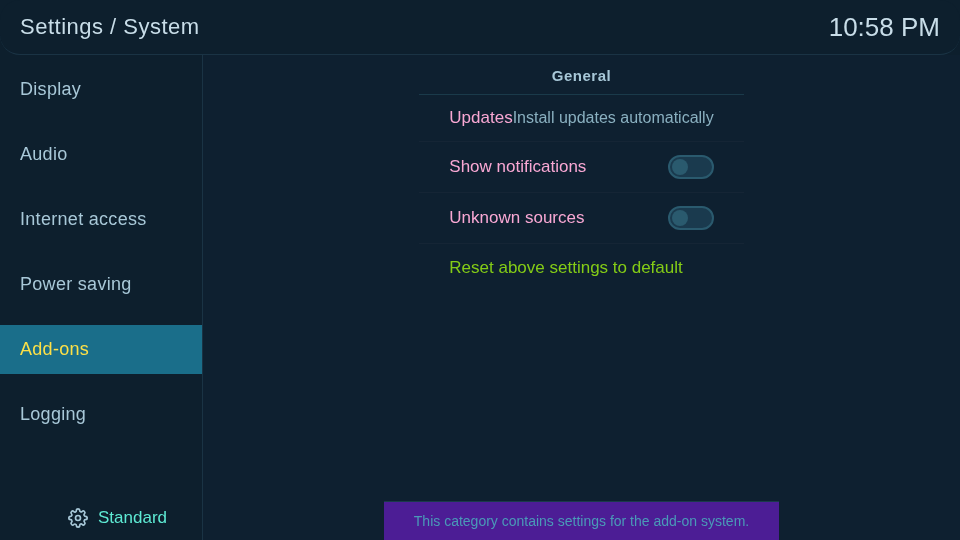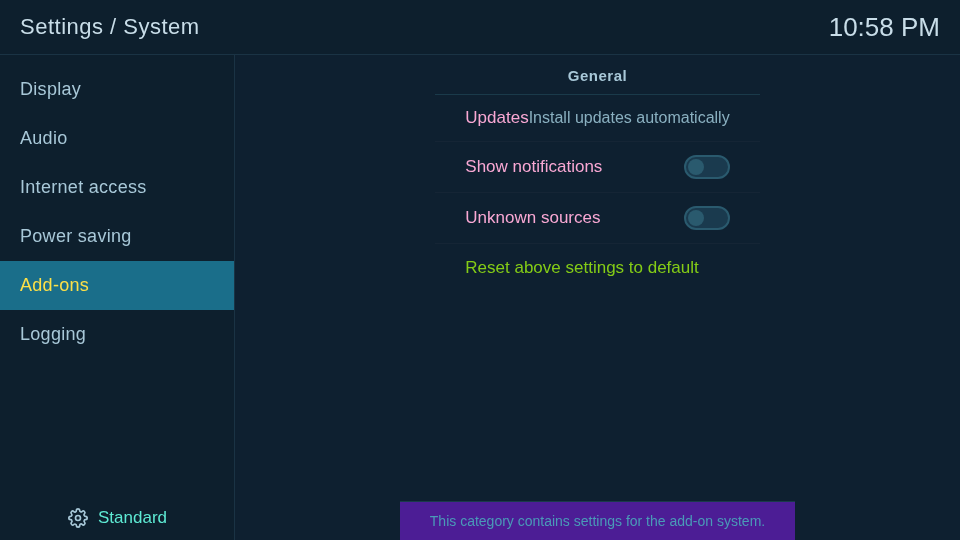--- a/index.html
+++ b/index.html
@@ -17,20 +17,21 @@
     
     .header {
       display: flex;
       justify-content: space-between;
       align-items: center;
       padding: 0 20px;
       height: 55px;
       background: #0d1f2d;
       border-bottom: 1px solid #1a3344;
       flex-shrink: 0;
+      border-radius: 20px;
     }
     .header-title {
       font-size: 22px;
       font-weight: 300;
       color: #c8dde8;
       letter-spacing: 0.5px;
     }
     .header-time {
       font-size: 26px;
       font-weight: 300;
@@ -39,27 +40,28 @@
 
     
     .main {
       display: flex;
       flex: 1;
       overflow: hidden;
     }
 
     
     .sidebar {
-      width: 235px;
+      width: 203px;
       background: #0d1f2d;
       display: flex;
       flex-direction: column;
       padding-top: 10px;
       border-right: 1px solid #1a3344;
       flex-shrink: 0;
+      gap: 16px;
     }
     .sidebar-item {
       padding: 14px 20px;
       font-size: 18px;
       font-weight: 300;
       color: #a8c8d8;
       cursor: pointer;
       letter-spacing: 0.3px;
     }
     .sidebar-item.active {

